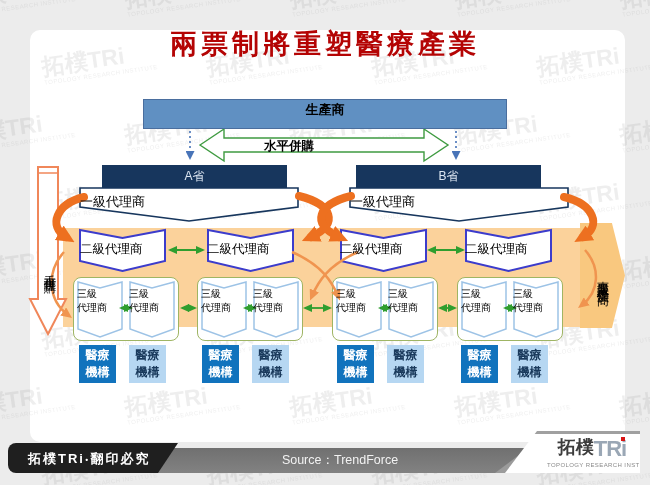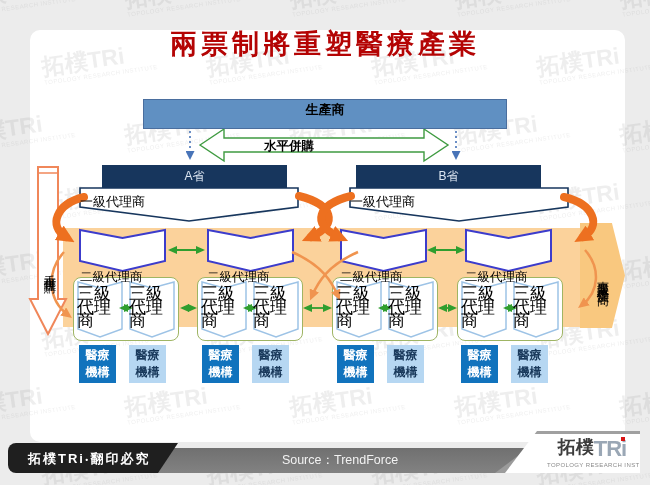--- a/index.html
+++ b/index.html
@@ -42,22 +42,22 @@
   }
   .tier3-group{
     top:277px;width:106px;height:64px;background:#ffffff;
     border:1.5px solid #9fb564;border-radius:8px;box-sizing:border-box;
   }
   
   #diagram-svg{left:0;top:0;width:650px;height:485px;pointer-events:none;}
   
   .lbl{color:#000;white-space:nowrap;}
   .tier1-label{top:193px;width:218px;font-size:13px;}
-  .tier2-label{top:241px;width:86px;font-size:12.5px;margin-top:28px;}
-  .tier3-label{top:287px;width:46px;font-size:17px;line-height:13.5px;white-space:normal;}
+  .tier2-label{top:241px;width:86px;font-size:12.5px;}
+  .tier3-label{top:287px;width:46px;font-size:10px;line-height:13.5px;white-space:normal;}
   #hmerge-label{left:264px;top:138px;width:120px;font-size:12.5px;font-weight:bold;}
   .v-text{
     writing-mode:vertical-rl;text-orientation:upright;
     font-size:12.5px;letter-spacing:2px;color:#000;text-align:center;
   }
   #vmerge-label{left:41px;top:223px;height:92px;}
   #service-label{left:594px;top:230px;height:96px;font-weight:normal;}
   
   .med-box{
     top:345px;width:37px;height:38px;

